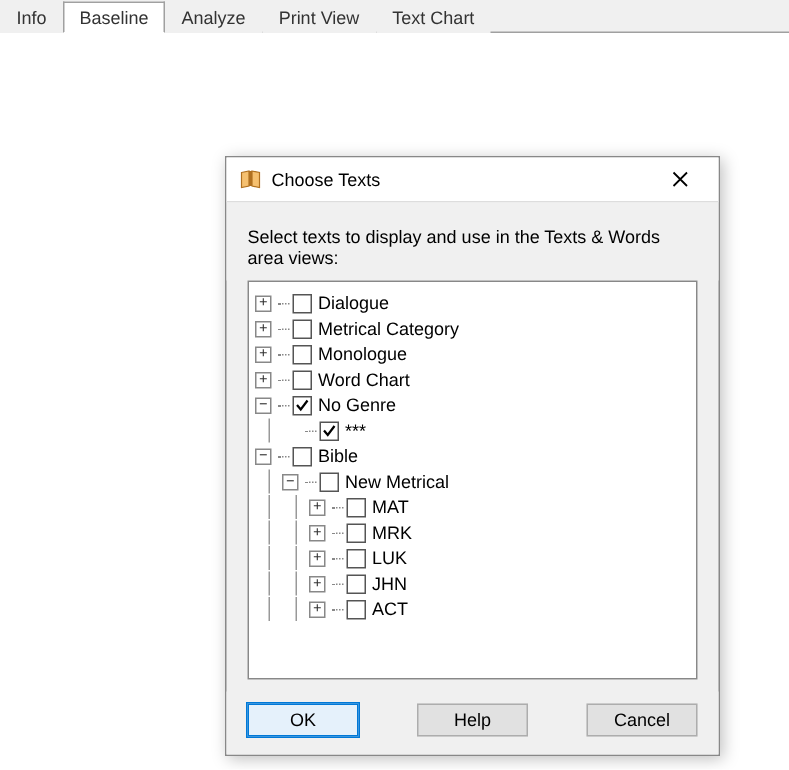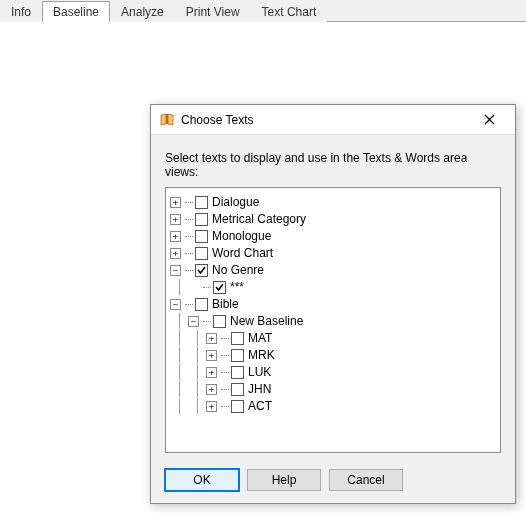--- a/index.html
+++ b/index.html
@@ -38,21 +38,21 @@
     background: #fff;
     border-color: #a0a0a0;
     border-bottom: 1px solid #fff;
     z-index: 2;
   }
   
   .dialog {
     position: absolute;
     left: 150px;
     top: 104px;
-    width: 366px;
+    width: 330px;
     height: 400px;
     background: #f0f0f0;
     border: 1px solid #888;
     box-shadow: 2px 2px 10px rgba(0,0,0,0.25);
     display: flex;
     flex-direction: column;
   }
   .titlebar {
     display: flex;
     align-items: center;
@@ -128,21 +128,21 @@
     background: #fff;
     margin-right: 4px;
     display: inline-flex;
     align-items: center; justify-content: center;
     cursor: default;
   }
   .cb svg { display:block; }
   .nodelabel { color: #000000; }
   .buttonbar {
     display: flex;
-    justify-content: flex-start;
+    justify-content: space-between;
     gap: 8px;
     padding: 8px 14px 12px 14px;
     background: #f0f0f0;
   }
   .btn {
     min-width: 74px;
     height: 22px;
     background: #e1e1e1;
     border: 1px solid #adadad;
     font: inherit;
@@ -251,21 +251,21 @@
             <span class="cb"></span>
             <span class="nodelabel">Bible</span>
           </div>
         </li>
         <li>
           <div class="node">
             <span class="ind line"></span>
             <span class="expander">−</span>
             <span class="dots"></span>
             <span class="cb"></span>
-            <span class="nodelabel">New Baseline</span>
+            <span class="nodelabel">New Metrical</span>
           </div>
         </li>
         <li>
           <div class="node">
             <span class="ind line"></span>
             <span class="ind line"></span>
             <span class="expander">+</span>
             <span class="dots"></span>
             <span class="cb"></span>
             <span class="nodelabel">MAT</span>

